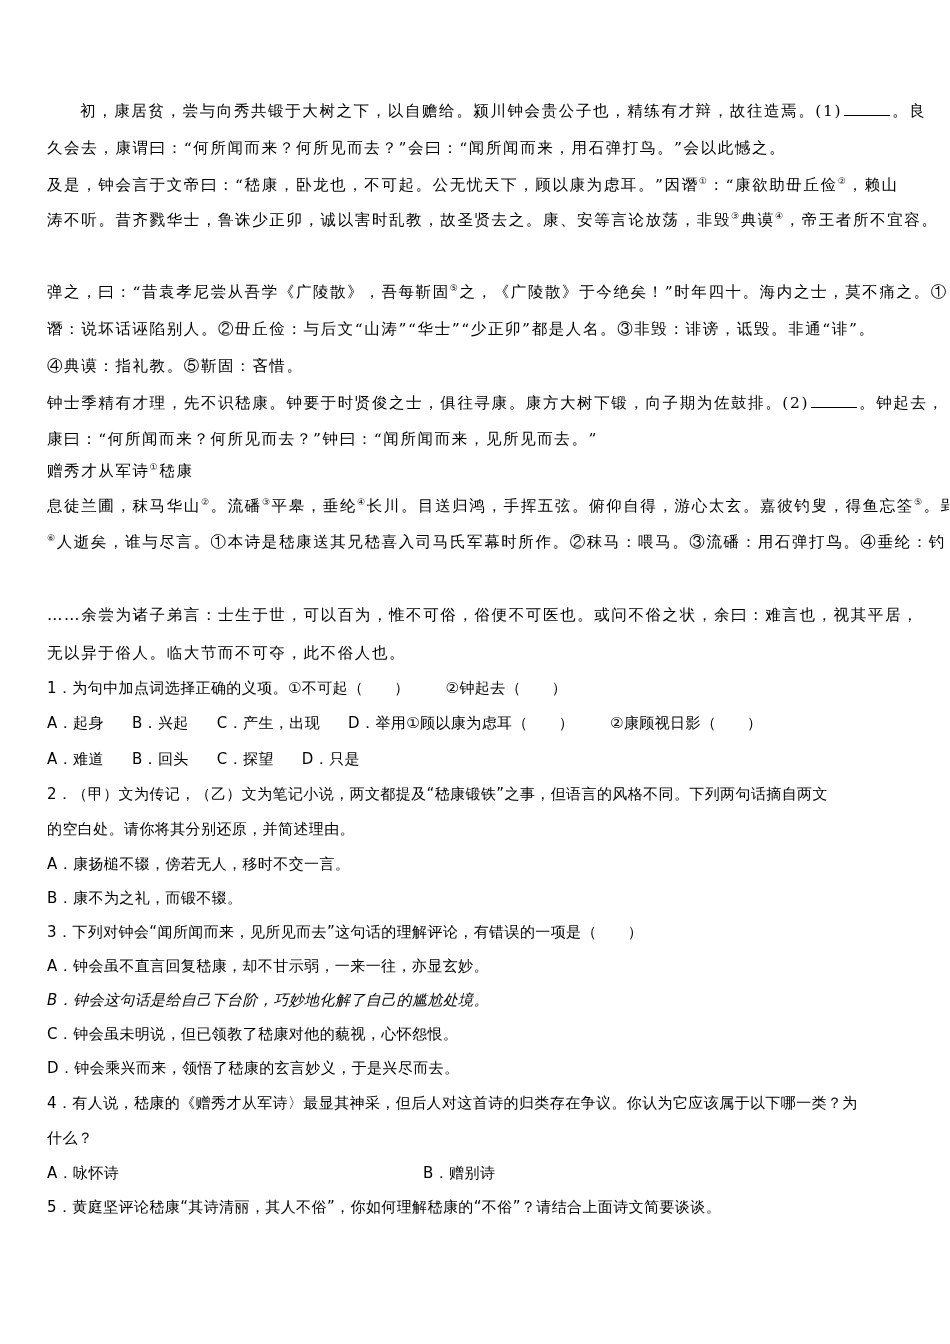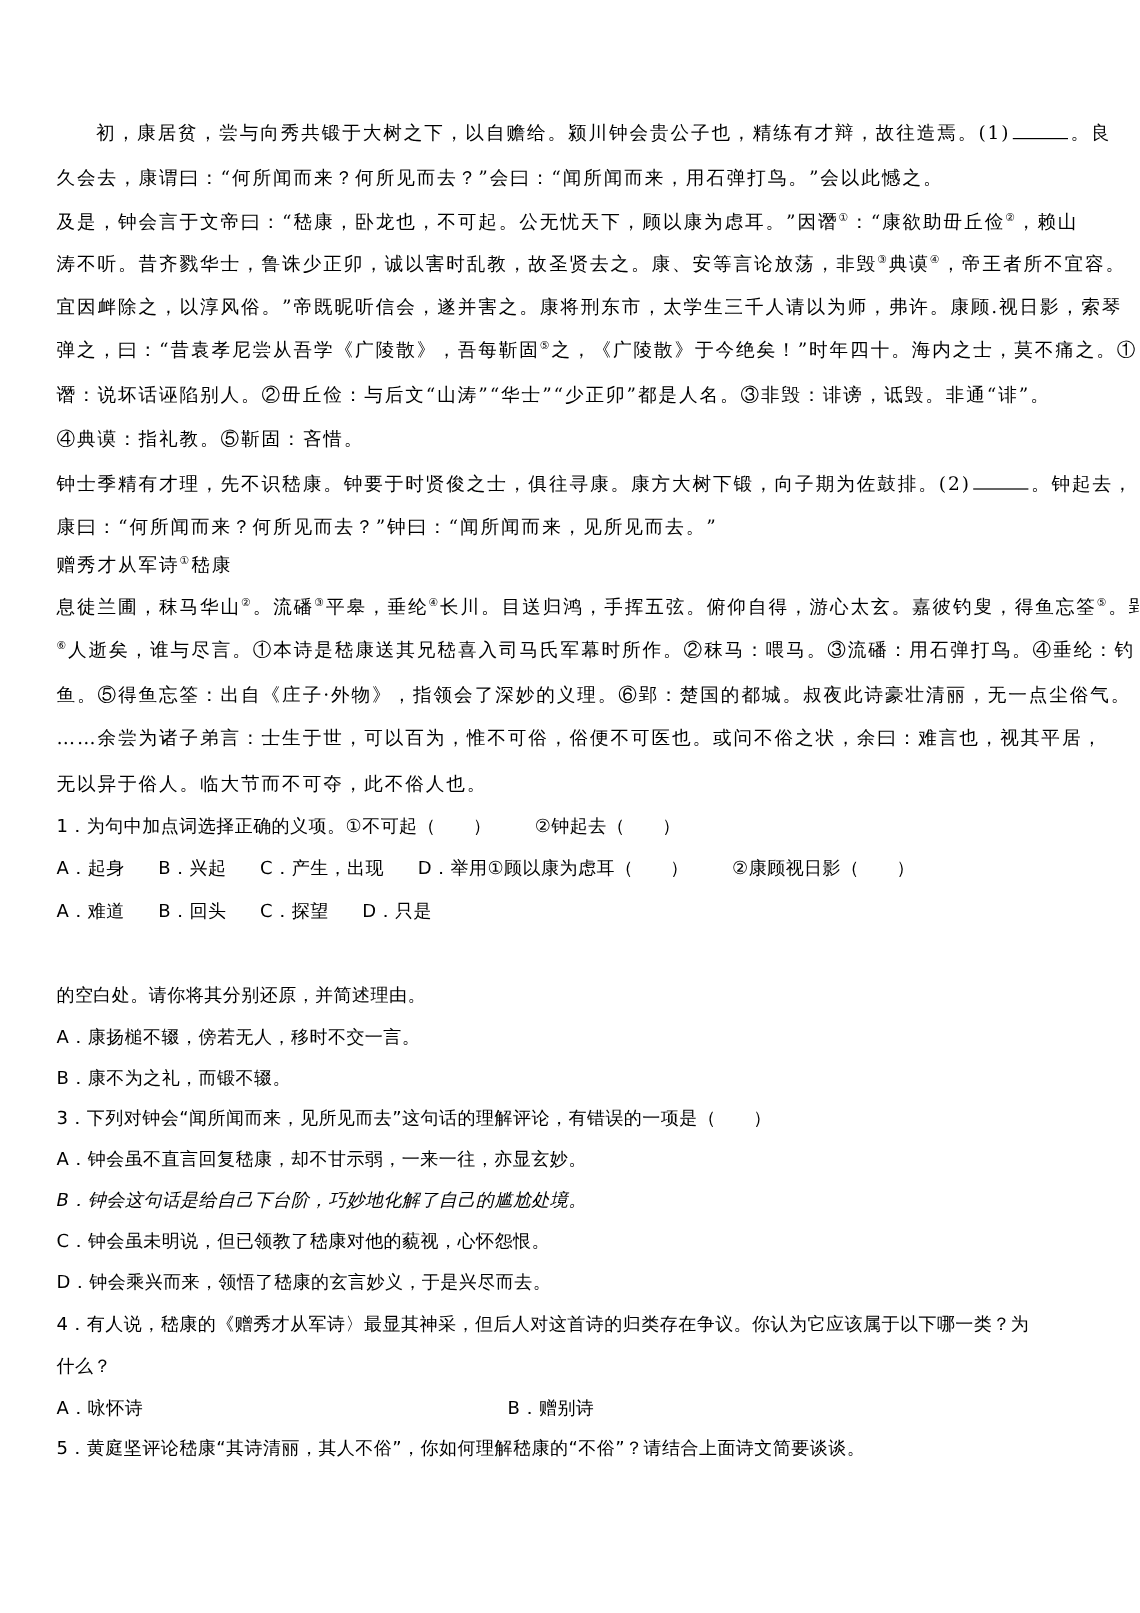--- a/index.html
+++ b/index.html
@@ -23,55 +23,54 @@
   <div class="line indent" style="top:101px;">
     <span>初，康居贫，尝与向秀共锻于大树之下，以自赡给。颍川钟会贵公子也，精练有才辩，故往造焉。</span><span>(1)</span><span class="blank"></span><span>。良</span>
   </div>
   <div class="line" style="top:138px;">久会去，康谓曰：“何所闻而来？何所见而去？”会曰：“闻所闻而来，用石弹打鸟。”会以此憾之。</div>
   <div class="line" style="top:175px;">
     <span>及是，钟会言于文帝曰：“嵇康，卧龙也，不可起。公无忧天下，顾以康为虑耳。”因谮</span><sup>①</sup><span>：“康欲助毌丘俭</span><sup>②</sup><span>，赖山</span>
   </div>
   <div class="line" style="top:210px;">
     <span>涛不听。昔齐戮华士，鲁诛少正卯，诚以害时乱教，故圣贤去之。康、安等言论放荡，非毁</span><sup>③</sup><span>典谟</span><sup>④</sup><span>，帝王者所不宜容。</span>
   </div>
-  <div class="line" style="top:246px;">宜因衅除之，以淳风俗。”帝既昵听信会，遂并害之。康将刑东市，太学生三千人请以为师，弗许。康顾.视日影，索琴</div>
   <div class="line" style="top:282px;">
     <span>弹之，曰：“昔袁孝尼尝从吾学《广陵散》，吾每靳固</span><sup>⑤</sup><span>之，《广陵散》于今绝矣！”时年四十。海内之士，莫不痛之。①</span>
   </div>
   <div class="line" style="top:319px;">谮：说坏话诬陷别人。②毌丘俭：与后文“山涛”“华士”“少正卯”都是人名。③非毁：诽谤，诋毁。非通“诽”。</div>
   <div class="line" style="top:356px;">④典谟：指礼教。⑤靳固：吝惜。</div>
 
   <div class="line" style="top:393px;">
     <span>钟士季精有才理，先不识嵇康。钟要于时贤俊之士，俱往寻康。康方大树下锻，向子期为佐鼓排。</span><span>(2)</span><span class="blank"></span><span>。钟起去，</span>
   </div>
   <div class="line" style="top:429px;">康曰：“何所闻而来？何所见而去？”钟曰：“闻所闻而来，见所见而去。”</div>
 
   <div class="line" style="top:461px;">
     <span>赠秀才从军诗</span><sup>①</sup><span>嵇康</span>
   </div>
   <div class="line" style="top:496px;">
     <span>息徒兰圃，秣马华山</span><sup>②</sup><span>。流磻</span><sup>③</sup><span>平皋，垂纶</span><sup>④</sup><span>长川。目送归鸿，手挥五弦。俯仰自得，游心太玄。嘉彼钓叟，得鱼忘筌</span><sup>⑤</sup><span>。郢</span>
   </div>
   <div class="line" style="top:532px;">
     <sup>⑥</sup><span>人逝矣，谁与尽言。①本诗是嵇康送其兄嵇喜入司马氏军幕时所作。②秣马：喂马。③流磻：用石弹打鸟。④垂纶：钓</span>
   </div>
-  <div class="line" style="top:569px;">鱼。⑤得鱼忘筌：出自《庄子·外物》，指领会了深妙的义理。⑥郢：楚国的都城。叔夜此诗豪壮清丽，无一点尘俗气。</div>
   <div class="line" style="top:605px;">……余尝为诸子弟言：士生于世，可以百为，惟不可俗，俗便不可医也。或问不俗之状，余曰：难言也，视其平居，</div>
   <div class="line" style="top:643px;">无以异于俗人。临大节而不可夺，此不俗人也。</div>
 
   <div class="line q" style="top:678px;">
     <span>1．为句中加点词选择正确的义项。①不可起（　　）</span><span class="gap2"></span><span>②钟起去（　　）</span>
   </div>
   <div class="line q" style="top:713px;">
     <span>A．起身</span><span class="gap"></span><span>B．兴起</span><span class="gap"></span><span>C．产生，出现</span><span class="gap"></span><span>D．举用①顾以康为虑耳（　　）</span><span class="gap2"></span><span>②康顾视日影（　　）</span>
   </div>
   <div class="line q" style="top:749px;">
     <span>A．难道</span><span class="gap"></span><span>B．回头</span><span class="gap"></span><span>C．探望</span><span class="gap"></span><span>D．只是</span>
   </div>
 
+  <div class="line q" style="top:784px;">2．（甲）文为传记，（乙）文为笔记小说，两文都提及“嵇康锻铁”之事，但语言的风格不同。下列两句话摘自两文</div>
   <div class="line q" style="top:819px;">的空白处。请你将其分别还原，并简述理由。</div>
   <div class="line q" style="top:854px;">A．康扬槌不辍，傍若无人，移时不交一言。</div>
   <div class="line q" style="top:888px;">B．康不为之礼，而锻不辍。</div>
 
   <div class="line q" style="top:922px;">3．下列对钟会“闻所闻而来，见所见而去”这句话的理解评论，有错误的一项是（　　）</div>
   <div class="line q" style="top:956px;">A．钟会虽不直言回复嵇康，却不甘示弱，一来一往，亦显玄妙。</div>
   <div class="line q" style="top:990px;font-style:italic;">B．钟会这句话是给自己下台阶，巧妙地化解了自己的尴尬处境。</div>
   <div class="line q" style="top:1024px;">C．钟会虽未明说，但已领教了嵇康对他的藐视，心怀怨恨。</div>
   <div class="line q" style="top:1058px;">D．钟会乘兴而来，领悟了嵇康的玄言妙义，于是兴尽而去。</div>
 

